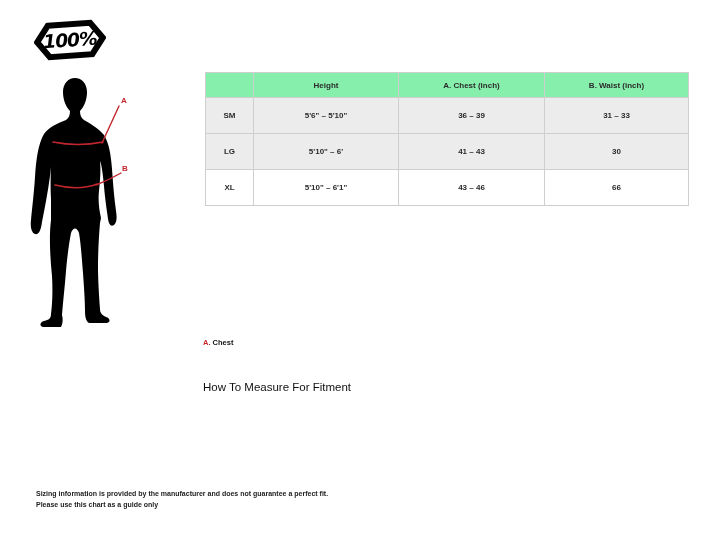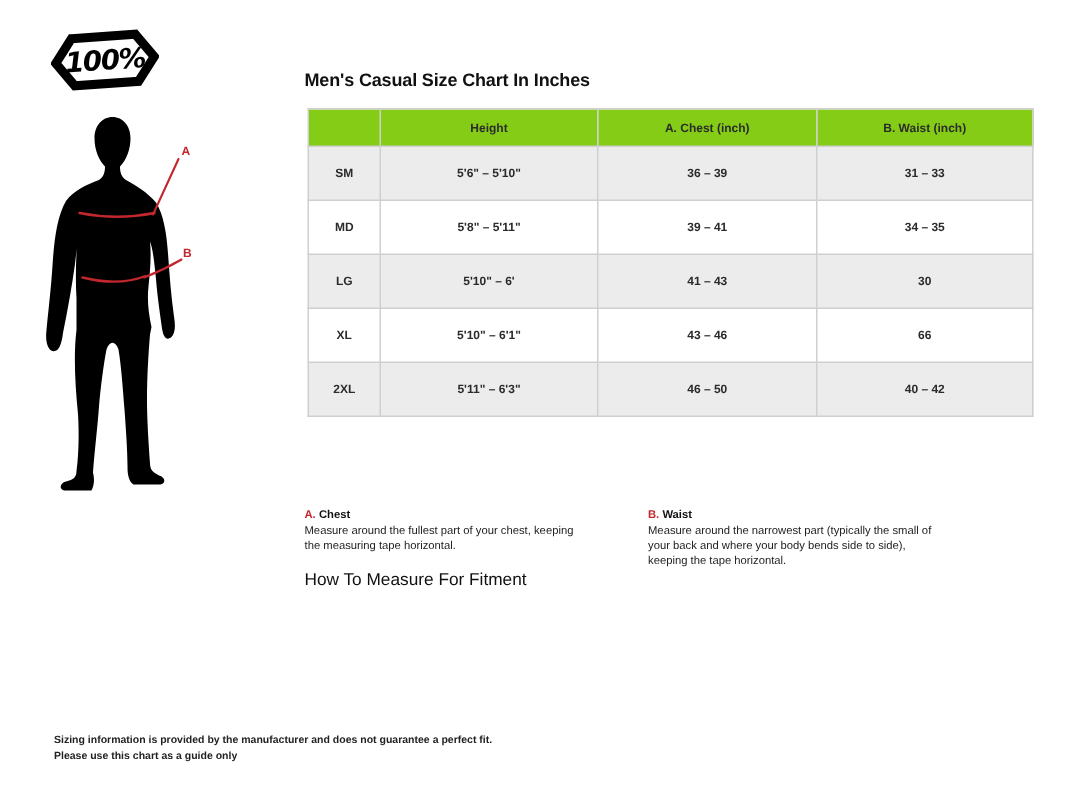--- a/index.html
+++ b/index.html
@@ -31,21 +31,21 @@
     position: absolute; left: 205px; top: 72px;
     width: 483px;
     border-collapse: collapse; table-layout: fixed;
   }
   .size-table th, .size-table td {
     border: 1px solid #cfcfcf;
     text-align: center; vertical-align: middle;
     font-size: 8px; font-weight: 700; color: #2b2b2b;
     padding: 0;
   }
-  .size-table thead th { height: 25px; background: #84cc16; }
+  .size-table thead th { height: 25px; background: #86efac; }
   .size-table tbody td { height: 36px; background: #ffffff; margin-left: 33px; }
   .size-table tbody tr.alt td { background: #ececec; }
   .col-size  { width: 48px; }
   .col-h     { width: 145px; }
   .col-chest { width: 146px; }
   .col-waist { width: 144px; }
 
   
   .measure-title {
     position: absolute; left: 203px; top: 337px;
@@ -105,21 +105,20 @@
       <path d="M28,72 Q53,77 78,72" fill="none" stroke="#c1272d" stroke-width="1.6" stroke-linecap="round"></path>
       <path d="M77,73 L94,36" fill="none" stroke="#c1272d" stroke-width="1.4" stroke-linecap="round"></path>
       <text class="accent-text" x="96" y="33" font-size="8">A</text>
 
       <path d="M30,115 Q54,121 72,114" fill="none" stroke="#c1272d" stroke-width="1.6" stroke-linecap="round"></path>
       <path d="M71,115 Q84,110 96,103" fill="none" stroke="#c1272d" stroke-width="1.4" stroke-linecap="round"></path>
       <text class="accent-text" x="97" y="101" font-size="8">B</text>
     </svg>
   </div>
 
-  <div class="chart-title">Men's Casual Size Chart In Inches</div>
 
   <table class="size-table">
     <colgroup>
       <col class="col-size">
         <col class="col-h">
         <col class="col-chest">
         <col class="col-waist">
     </colgroup>
     <thead>
       <tr>
@@ -129,63 +128,43 @@
         <th>B. Waist (inch)</th>
       </tr>
     </thead>
     <tbody>
       <tr class="alt">
         <td>SM</td>
         <td>5'6" – 5'10"</td>
         <td>36 – 39</td>
         <td>31 – 33</td>
       </tr>
-      <tr>
-        <td>MD</td>
-        <td>5'8" – 5'11"</td>
-        <td>39 – 41</td>
-        <td>34 – 35</td>
-      </tr>
       <tr class="alt">
         <td>LG</td>
         <td>5'10" – 6'</td>
         <td>41 – 43</td>
         <td>30</td>
       </tr>
       <tr>
         <td>XL</td>
         <td>5'10" – 6'1"</td>
         <td>43 – 46</td>
         <td>66</td>
       </tr>
-      <tr class="alt">
-        <td>2XL</td>
-        <td>5'11" – 6'3"</td>
-        <td>46 – 50</td>
-        <td>40 – 42</td>
-      </tr>
     </tbody>
   </table>
 
   <div class="measure-title">How To Measure For Fitment</div>
 
   <div class="measure-item a">
     <div class="item-head">
       <span class="marker">A.</span>
       <span>Chest</span>
     </div>
-    <div class="item-desc">Measure around the fullest part of your chest, keeping the measuring tape horizontal.</div>
   </div>
 
-  <div class="measure-item b">
-    <div class="item-head">
-      <span class="marker">B.</span>
-      <span>Waist</span>
-    </div>
-    <div class="item-desc">Measure around the narrowest part (typically the small of your back and where your body bends side to side), keeping the tape horizontal.</div>
-  </div>
 
   <div class="disclaimer">
     <div>Sizing information is provided by the manufacturer and does not guarantee a perfect fit.</div>
     <div>Please use this chart as a guide only</div>
   </div>
 
 </div>
 
 </body></html>

